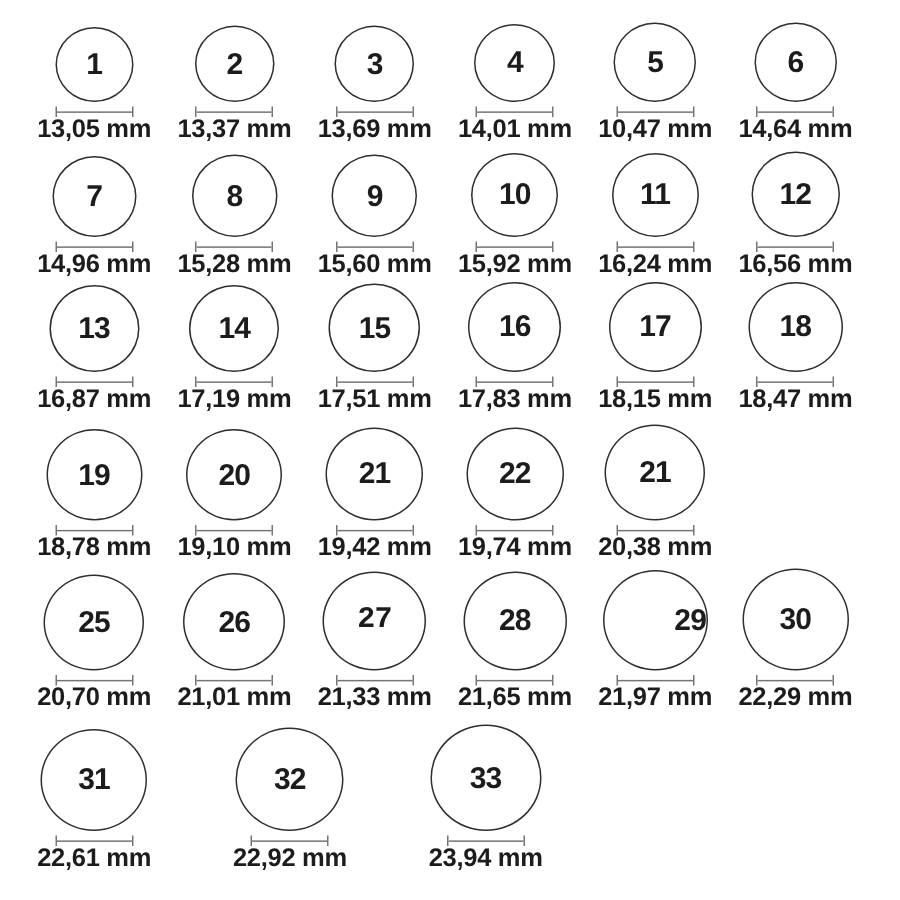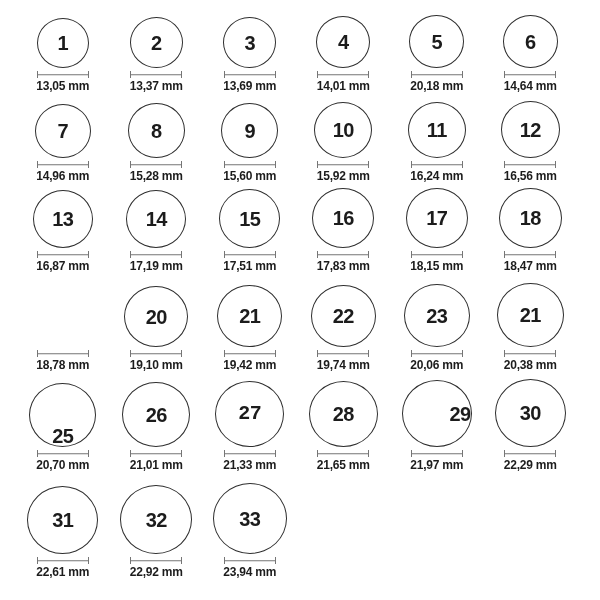--- a/index.html
+++ b/index.html
@@ -22,21 +22,21 @@
   }
   .row {
     display: flex;
     padding-left: 16px;
   }
   .row:nth-child(1) { height: 96px; }
   .row:nth-child(2) { height: 90px; }
   .row:nth-child(3) { height: 90px; }
   .row:nth-child(4) { height: 99px; }
   .row:nth-child(5) { height: 100px; }
-  .row:nth-child(6) { height: 107px; }
+  .row:nth-child(6) { height: 107px; gap: 37px; }
   .cell {
     flex: 0 0 93.5px;
     display: flex;
     flex-direction: column;
     align-items: center;
     justify-content: flex-end;
     padding-bottom: 4px;
   }
   .ring-circle {
     border: 1.5px solid var(--stroke);
@@ -65,21 +65,21 @@
   .measure-bracket::before {
     content: "";
     position: absolute;
     left: 0; right: 0;
     top: 50%;
     transform: translateY(-50%);
     height: 1.5px;
     background: var(--bracket);
   }
   .diameter-label {
-    font-size: 12px;
+    font-size: 17px;
     line-height: 12px;
     font-weight: 700;
     letter-spacing: -0.2px;
     color: var(--text);
     white-space: nowrap;
   }
 </style>
 </head>
 <body>
 
@@ -111,21 +111,21 @@
           <span class="ring-number">4</span>
         </div>
         <div class="measure-bracket"></div>
         <div class="diameter-label">14,01 mm</div>
       </div>
       <div class="cell">
         <div class="ring-circle" style="width: 55px; height: 53px;">
           <span class="ring-number">5</span>
         </div>
         <div class="measure-bracket"></div>
-        <div class="diameter-label">20,18 mm</div>
+        <div class="diameter-label">10,47 mm</div>
       </div>
       <div class="cell">
         <div class="ring-circle" style="width: 55px; height: 53px;">
           <span class="ring-number">6</span>
         </div>
         <div class="measure-bracket"></div>
         <div class="diameter-label">14,64 mm</div>
       </div>
     </div>
     <div class="row">
@@ -211,20 +211,23 @@
       <div class="cell">
         <div class="ring-circle" style="width: 63px; height: 60px;">
           <span class="ring-number">18</span>
         </div>
         <div class="measure-bracket"></div>
         <div class="diameter-label">18,47 mm</div>
       </div>
     </div>
     <div class="row">
       <div class="cell">
+        <div class="ring-circle" style="width: 64px; height: 61px;">
+          <span class="ring-number">19</span>
+        </div>
         <div class="measure-bracket"></div>
         <div class="diameter-label">18,78 mm</div>
       </div>
       <div class="cell">
         <div class="ring-circle" style="width: 64px; height: 61px;">
           <span class="ring-number">20</span>
         </div>
         <div class="measure-bracket"></div>
         <div class="diameter-label">19,10 mm</div>
       </div>
@@ -236,37 +239,30 @@
         <div class="diameter-label">19,42 mm</div>
       </div>
       <div class="cell">
         <div class="ring-circle" style="width: 65px; height: 62px;">
           <span class="ring-number">22</span>
         </div>
         <div class="measure-bracket"></div>
         <div class="diameter-label">19,74 mm</div>
       </div>
       <div class="cell">
-        <div class="ring-circle" style="width: 66px; height: 63px;">
-          <span class="ring-number">23</span>
-        </div>
-        <div class="measure-bracket"></div>
-        <div class="diameter-label">20,06 mm</div>
-      </div>
-      <div class="cell">
         <div class="ring-circle" style="width: 67px; height: 64px;">
           <span class="ring-number">21</span>
         </div>
         <div class="measure-bracket"></div>
         <div class="diameter-label">20,38 mm</div>
       </div>
     </div>
     <div class="row">
       <div class="cell">
-        <div class="ring-circle" style="width: 67px; height: 64px; align-items: flex-end;">
+        <div class="ring-circle" style="width: 67px; height: 64px;">
           <span class="ring-number">25</span>
         </div>
         <div class="measure-bracket"></div>
         <div class="diameter-label">20,70 mm</div>
       </div>
       <div class="cell">
         <div class="ring-circle" style="width: 68px; height: 65px;">
           <span class="ring-number">26</span>
         </div>
         <div class="measure-bracket"></div>

